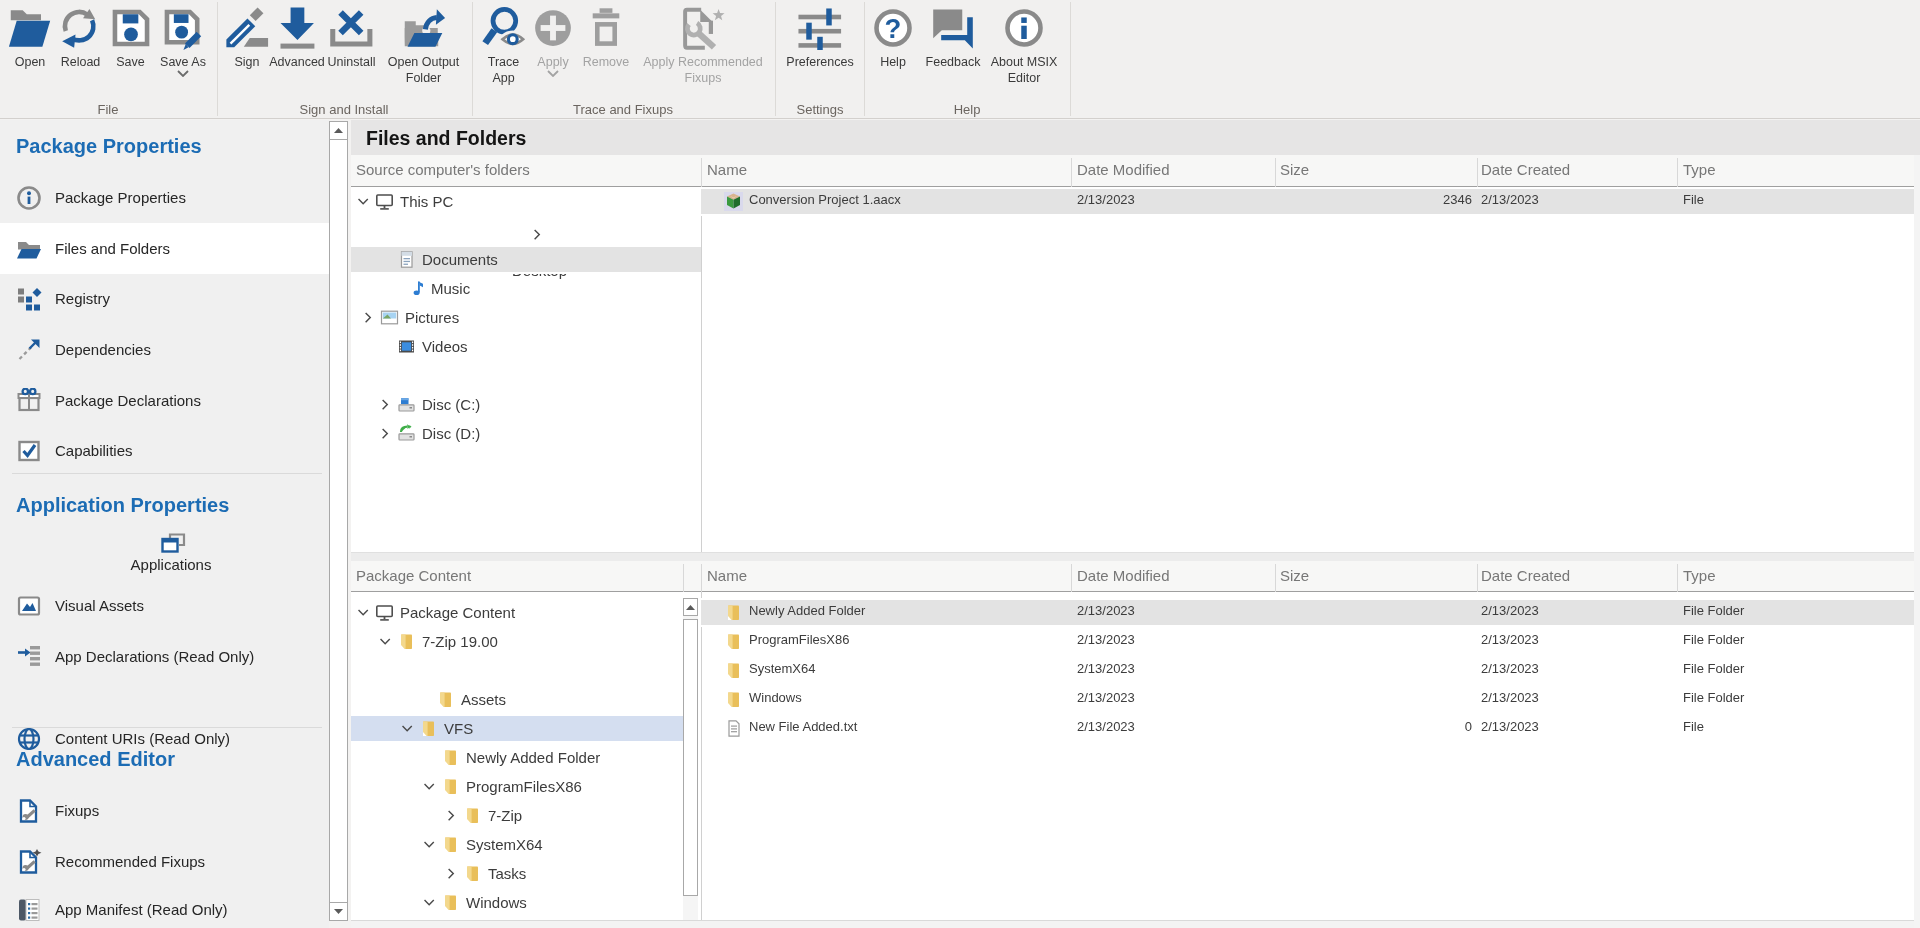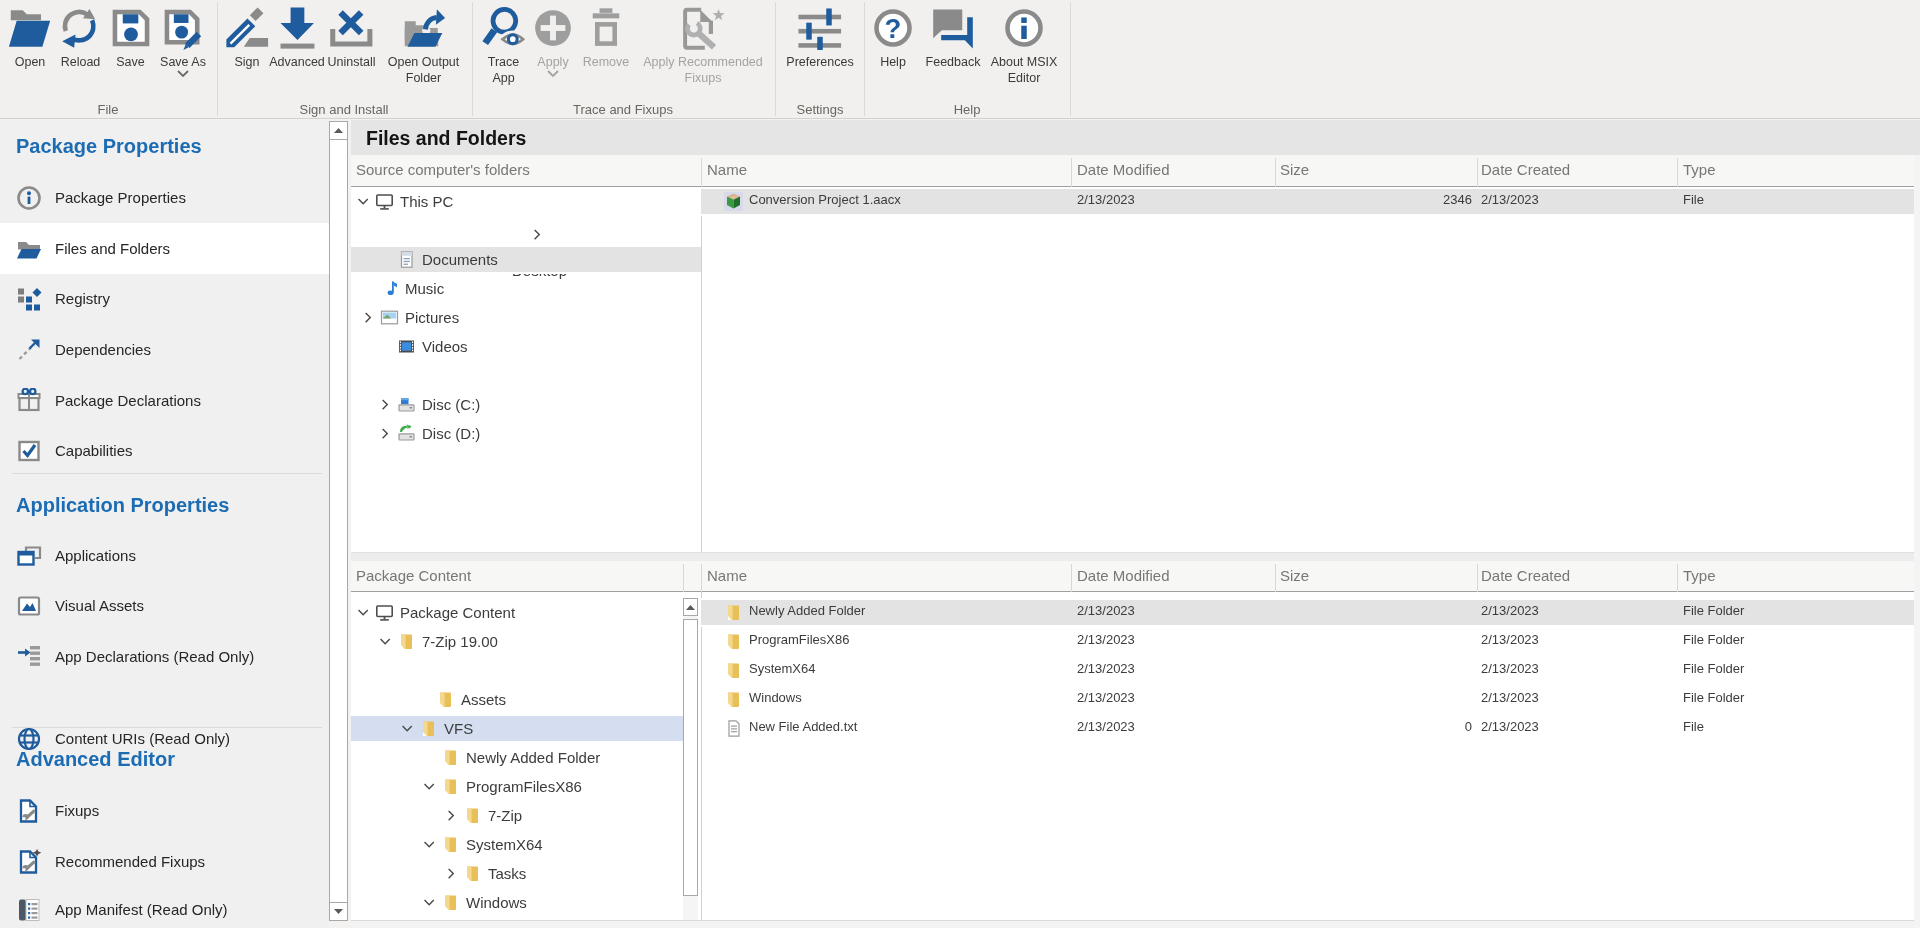--- a/index.html
+++ b/index.html
@@ -249,21 +249,21 @@
   </div>
   <div class="sbitem" style="top:305px;">
     <svg width="26" height="26" viewBox="0 0 26 26">
         <rect x="3.5" y="4" width="19" height="18" stroke="#8a8a8a" stroke-width="2.4" fill="#ffffff"></rect>
         <polyline points="7.5,13 11.5,17.5 19,7" stroke="#1f5c9d" stroke-width="3.2" fill="none"></polyline>
       </svg>
     <span>Capabilities</span>
   </div>
   <div class="sbline" style="top:353px"></div>
   <div class="sbhead" style="top:374px;">Application Properties</div>
-  <div class="sbitem" style="top:410px;">
+  <div class="sbitem" style="top:410px;flex-direction:column;">
     <svg width="26" height="26" viewBox="0 0 26 26">
         <path d="M10 8 V4.5 H24 V15 H19" stroke="#8a8a8a" stroke-width="2.2" fill="none"></path>
         <rect x="2.5" y="9" width="15" height="12.5" stroke="#1f5c9d" stroke-width="2.4" fill="#ffffff"></rect>
         <rect x="2.5" y="9" width="15" height="3.5" fill="#1f5c9d"></rect>
       </svg>
     <span>Applications</span>
   </div>
   <div class="sbitem" style="top:460px;">
     <svg width="26" height="26" viewBox="0 0 26 26">
         <rect x="3" y="4.5" width="20" height="17" rx="1.5" stroke="#8a8a8a" stroke-width="2.2" fill="#ffffff"></rect>
@@ -467,21 +467,21 @@
       </svg>
       <span>Desktop</span>
   </div>
   <div class="treerow" style="left:0;top:125px;width:350px;padding-left:27px;background:linear-gradient(#ffffff 2px, #e3e3e3 2px, #e3e3e3 27px, #ffffff 27px);">
     <svg class="chv" viewBox="0 0 19 19"></svg>
     <svg class="tic" viewBox="0 0 19 19">
         <use href="#i-doc"></use>
       </svg>
       <span>Documents</span>
   </div>
-  <div class="treerow" style="left:0;top:154px;width:350px;padding-left:10px;">
+  <div class="treerow" style="left:0;top:154px;width:350px;padding-left:36px;">
     <svg class="chv" viewBox="0 0 19 19"></svg>
     <svg class="tic" viewBox="0 0 19 19">
         <use href="#i-music"></use>
       </svg>
       <span>Music</span>
   </div>
   <div class="treerow" style="left:0;top:183px;width:350px;padding-left:10px;">
     <svg class="chv" viewBox="0 0 19 19">
         <use href="#i-chevR"></use>
       </svg>

